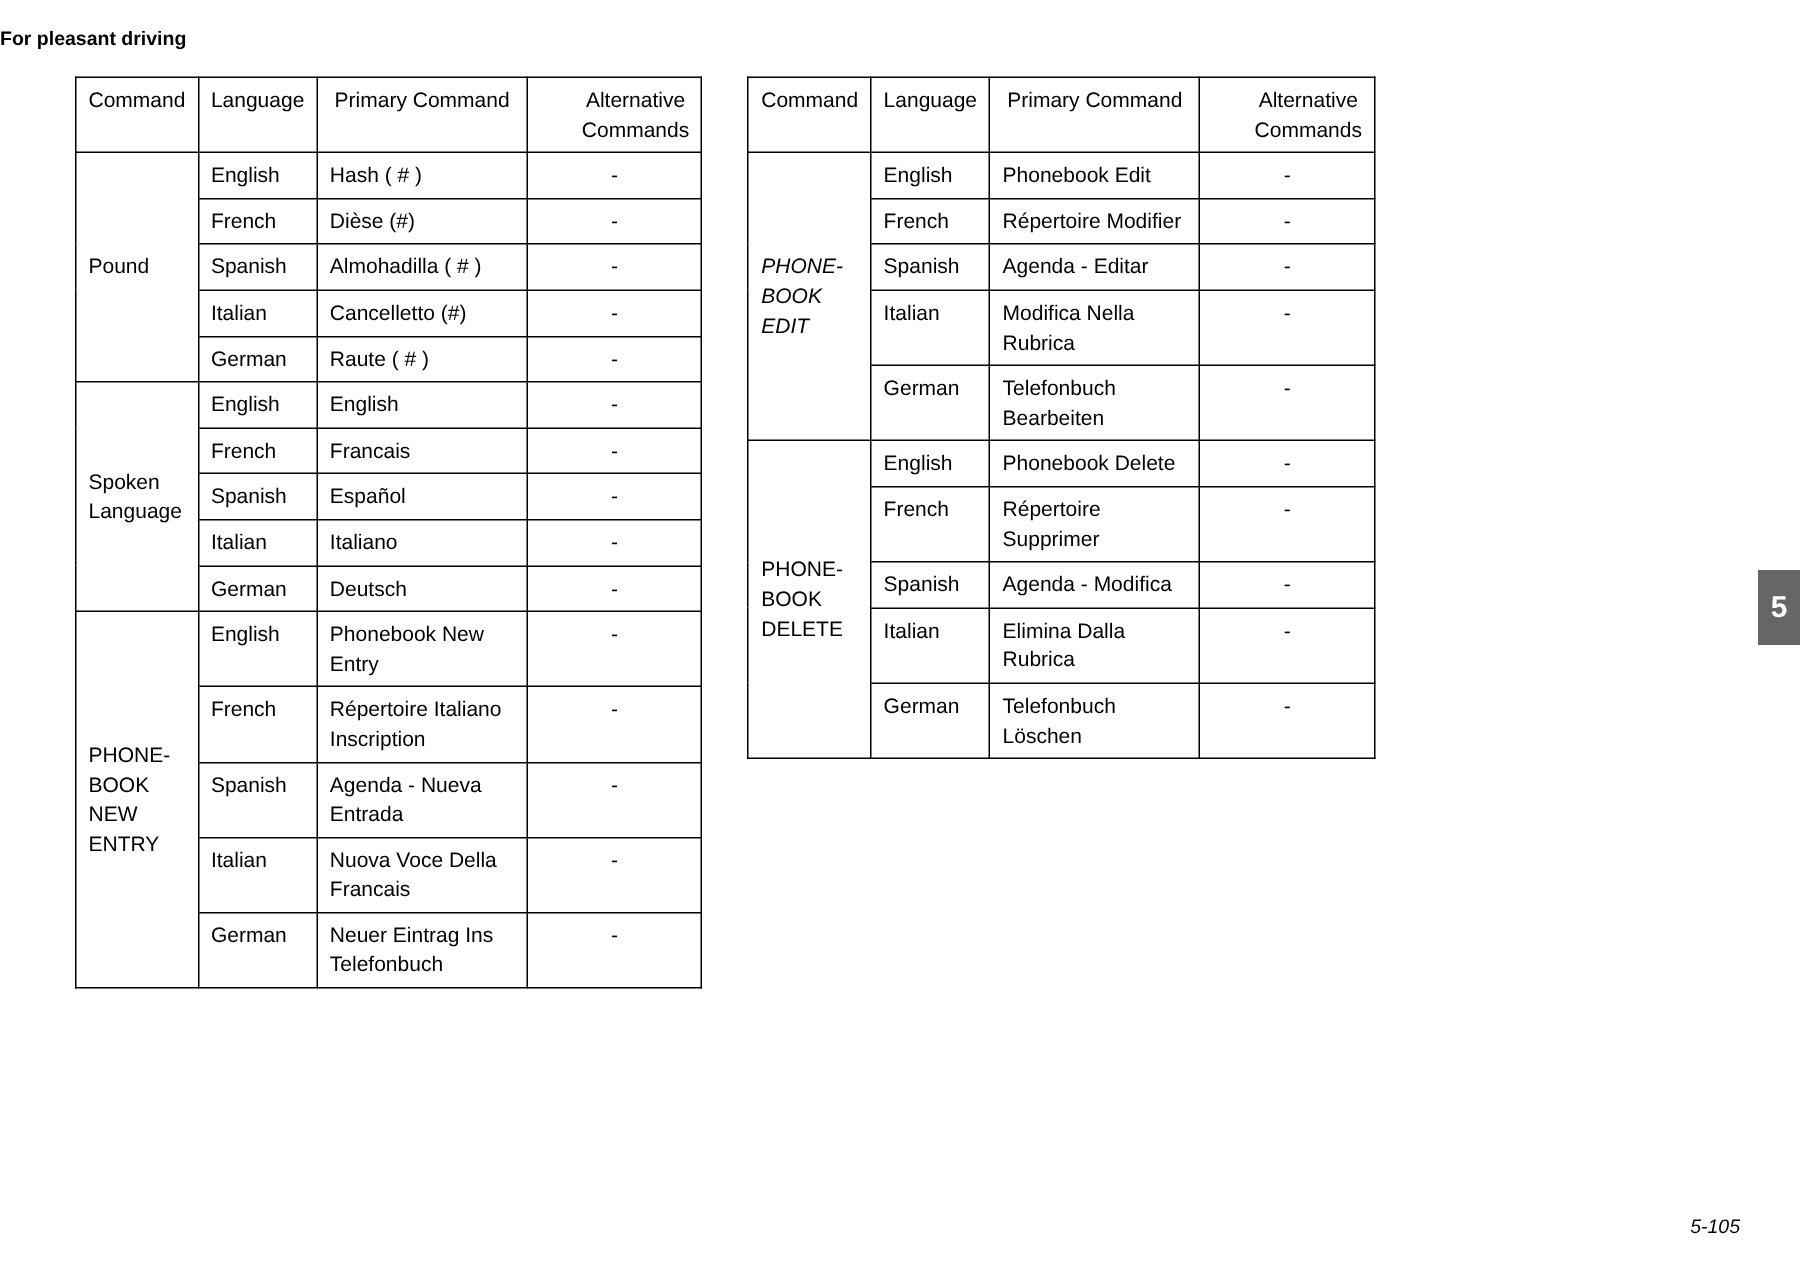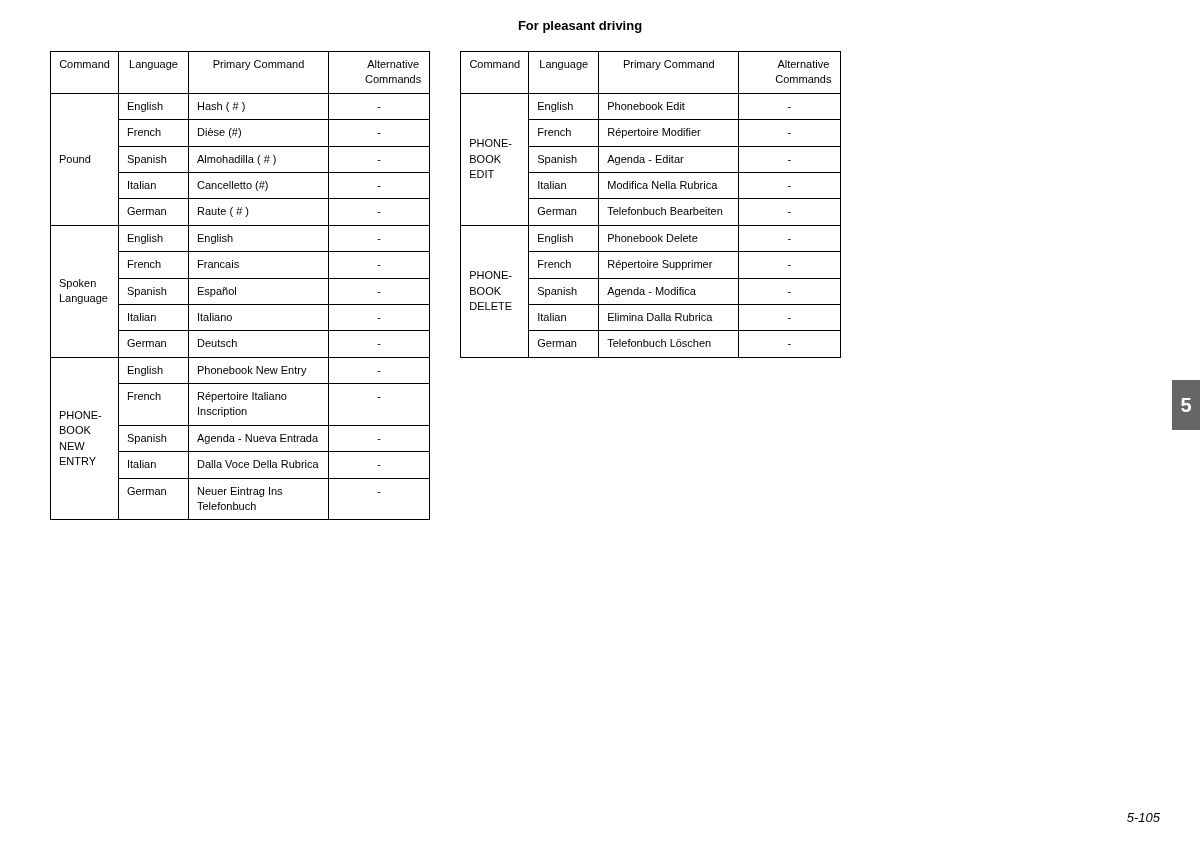--- a/index.html
+++ b/index.html
@@ -7,33 +7,33 @@
       background: #fff;
       font-family: Arial, Helvetica, sans-serif;
       font-size: 13px;
       color: #000;
       width: 1200px;
       height: 856px;
       position: relative;
       overflow: hidden;
     }
     .header-right {
-      text-align: center;
+      text-align: left;
       padding: 18px 40px 8px 0;
       font-weight: bold;
       font-size: 13px;
     }
     .content-area {
       display: flex;
       gap: 30px;
       padding: 10px 40px 10px 50px;
     }
     table {
       border-collapse: collapse;
-      font-size: 11px;
+      font-size: 14px;
     }
     table td, table th {
       border: 1px solid #000;
       padding: 5px 8px;
       vertical-align: top;
       line-height: 1.4;
     }
     table th {
       text-align: center;
       font-weight: normal;
@@ -148,21 +148,21 @@
             <td>Répertoire Italiano Inscription</td>
             <td style="text-align: center;">-</td>
           </tr>
           <tr>
             <td>Spanish</td>
             <td>Agenda - Nueva Entrada</td>
             <td style="text-align: center;">-</td>
           </tr>
           <tr>
             <td>Italian</td>
-            <td>Dalla Voce Della Rubrica</td>
+            <td>Nuova Voce Della Francais</td>
             <td style="text-align: center;">-</td>
           </tr>
           <tr>
             <td>German</td>
             <td>Neuer Eintrag Ins Telefonbuch</td>
             <td style="text-align: center;">-</td>
           </tr>
         </tbody>
     </table>
   </div>
@@ -172,21 +172,21 @@
       <thead>
         <tr>
           <th class="col-command">Command</th>
           <th class="col-language">Language</th>
           <th class="col-primary">Primary Command</th>
           <th class="col-alt">Alternative<br>Commands</th>
         </tr>
       </thead>
       <tbody id="table2-body">
       <tr>
-            <td rowspan="5" style="vertical-align: middle;">PHONE-BOOK EDIT</td>
+            <td rowspan="5" style="vertical-align: middle; font-style: italic;">PHONE-BOOK EDIT</td>
             <td>English</td>
             <td>Phonebook Edit</td>
             <td style="text-align: center;">-</td>
           </tr>
           <tr>
             <td>French</td>
             <td>Répertoire Modifier</td>
             <td style="text-align: center;">-</td>
           </tr>
           <tr>

